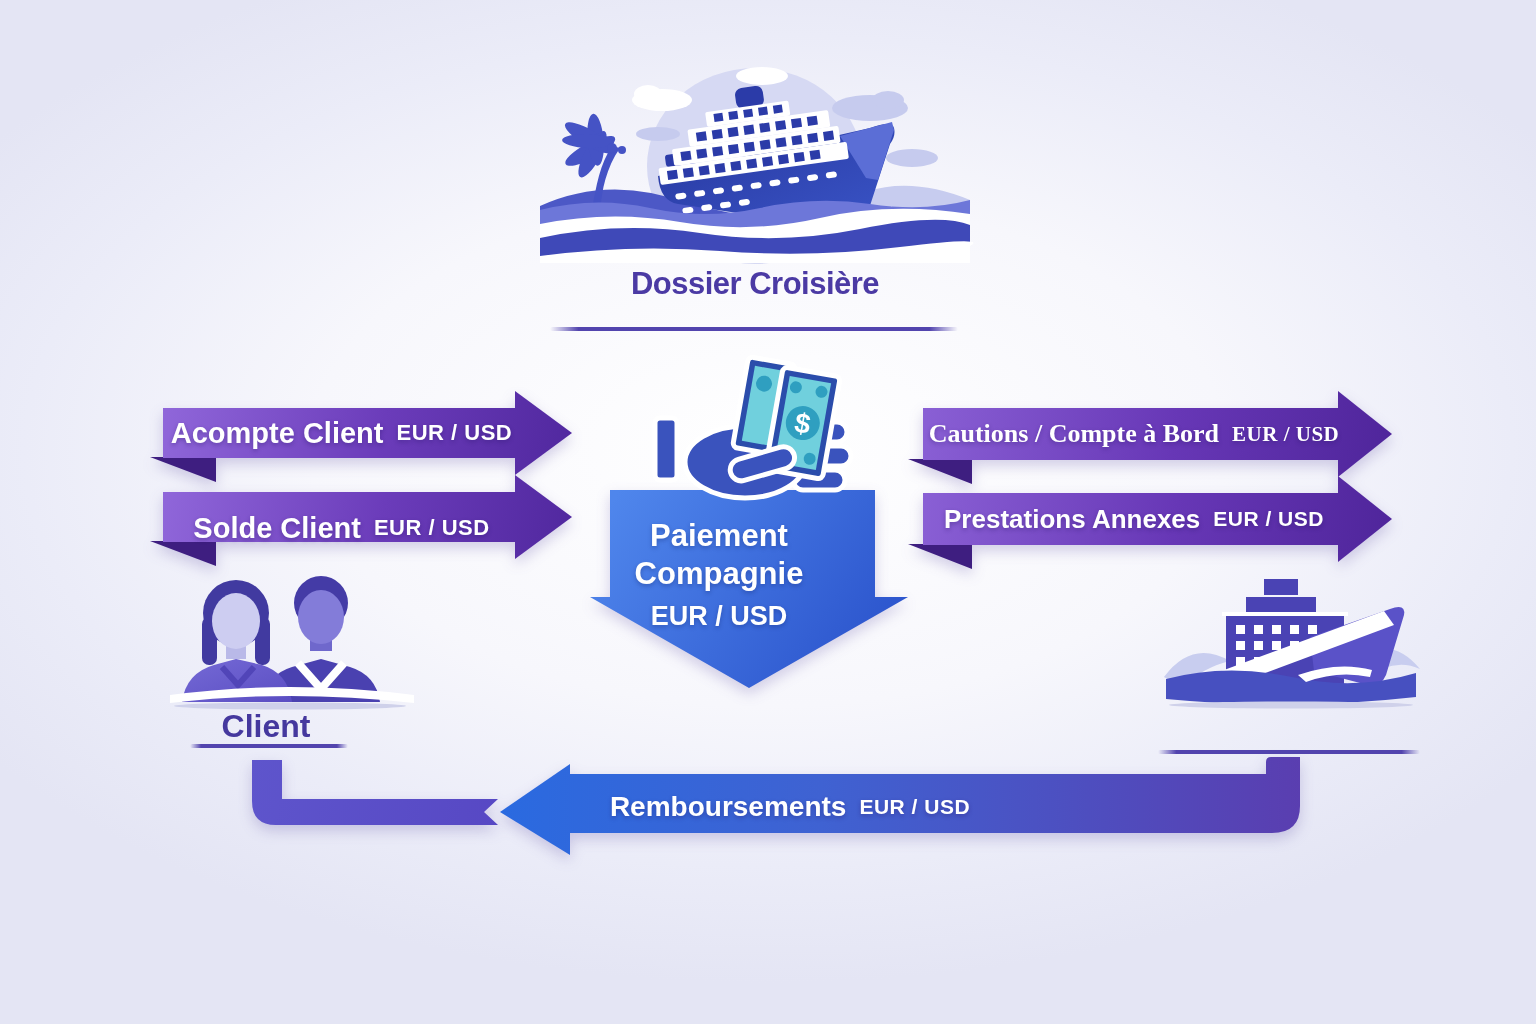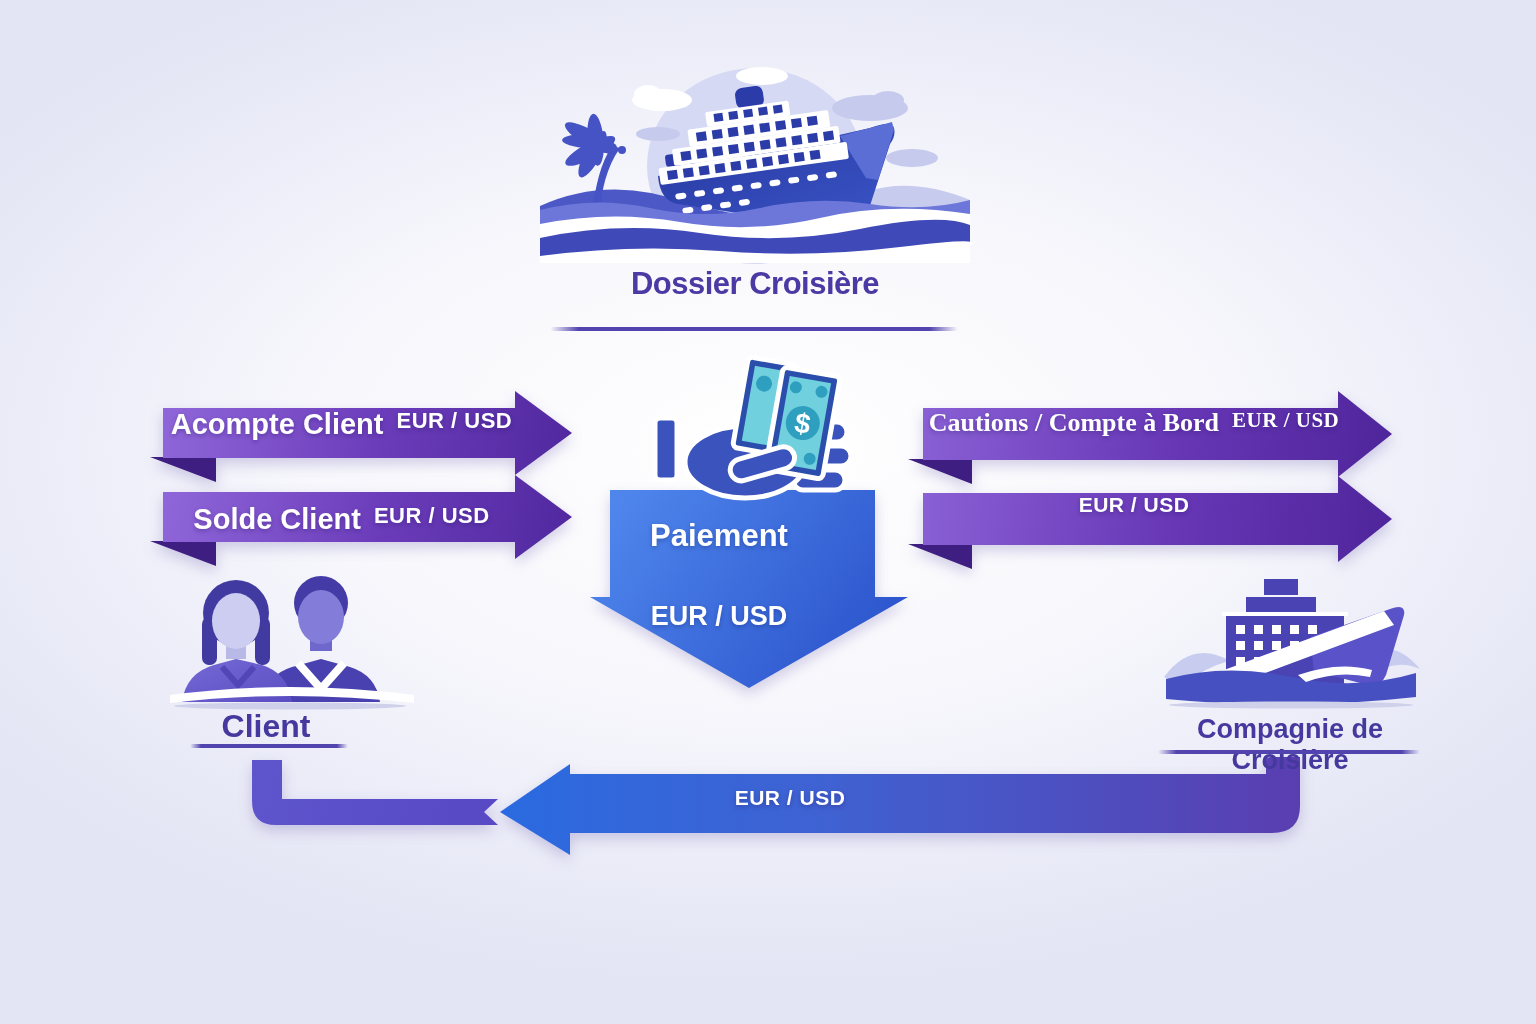--- a/index.html
+++ b/index.html
@@ -28,21 +28,21 @@
   }
   .underline{
     height:4px;border-radius:2px;
     background:linear-gradient(90deg, rgba(82,68,174,0) 0%, #5244ae 7%, #5244ae 93%, rgba(82,68,174,0) 100%);
   }
   .title-underline{left:550px;top:327px;width:408px;}
   .client-underline{left:190px;top:744px;width:158px;}
   .company-underline{left:1158px;top:750px;width:262px;}
 
   .ribbon-label{
-    display:flex;align-items:flex-start;justify-content:center;
+    display:flex;align-items:center;justify-content:center;
     gap:13px;color:#ffffff;font-weight:bold;white-space:nowrap;
     text-shadow:0 2px 4px rgba(38,20,96,0.35);
   }
   .ribbon-label .main{font-size:29px;}
   .ribbon-label .cur{font-size:22px;letter-spacing:0.5px;}
   .ribbon-label.small .main{font-size:26px;}
   .ribbon-label.small .cur{font-size:21px;}
 
   .label-acompte{left:163px;top:408px;width:357px;height:50px;}
   .label-solde{left:163px;top:492px;width:357px;height:50px;margin-top:11px;}
@@ -365,29 +365,31 @@
   </div>
   <div class="abs ribbon-label label-solde">
     <span class="main">Solde Client</span>
     <span class="cur">EUR / USD</span>
   </div>
   <div class="abs ribbon-label small label-cautions">
     <span class="main">Cautions / Compte à Bord</span>
     <span class="cur">EUR / USD</span>
   </div>
   <div class="abs ribbon-label small label-prestations">
+    <span class="main">Prestations Annexes</span>
     <span class="cur">EUR / USD</span>
   </div>
 
   <div class="abs center-text pay-line1">Paiement</div>
+  <div class="abs center-text pay-line2">Compagnie</div>
   <div class="abs center-text pay-cur">EUR / USD</div>
 
   <div class="abs ribbon-label label-refund">
+    <span class="main">Remboursements</span>
     <span class="cur">EUR / USD</span>
   </div>
 
   <div class="abs entity-label client-label">Client</div>
   <div class="abs underline client-underline"></div>
 
-  <div class="abs entity-label company-label">Compagnie de Croisière</div>
   <div class="abs underline company-underline"></div>
 
 </div>
 
 </body></html>

